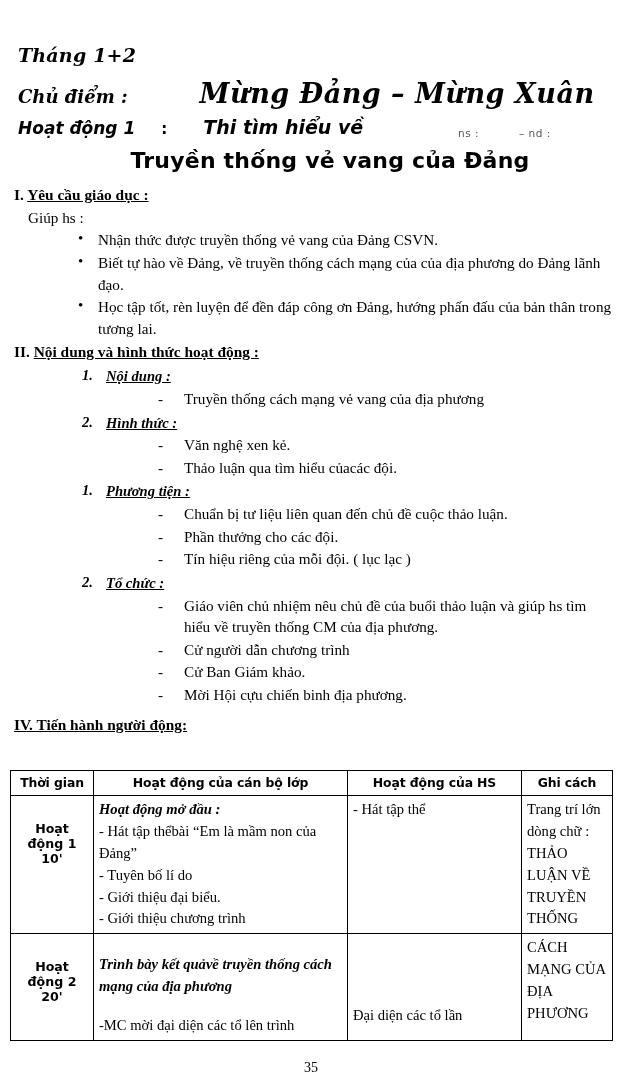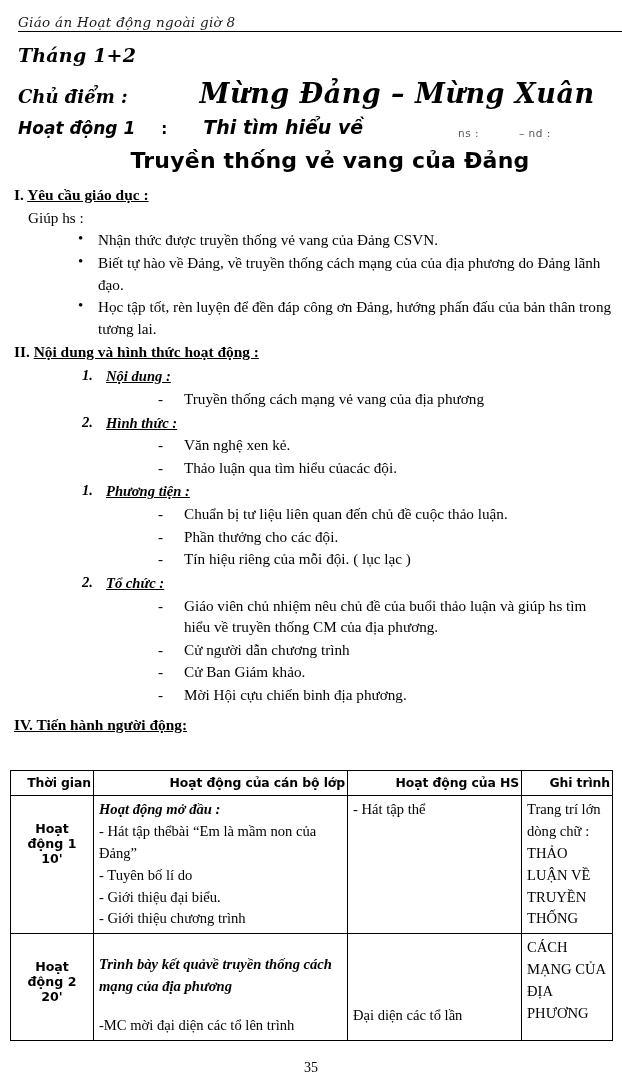--- a/index.html
+++ b/index.html
@@ -240,21 +240,21 @@
     border-collapse: collapse;
     width: 602px;
     table-layout: fixed;
   }
   table.plan th, table.plan td {
     border: 1.4px solid #000;
     vertical-align: top;
     padding: 3px 5px;
   }
   table.plan thead th {
-    text-align: right;
+    text-align: center;
     font-family: "DejaVu Sans", "Liberation Sans", sans-serif;
     font-weight: bold;
     font-size: 12.4px;
     padding: 4px 2px 5px 2px;
     vertical-align: middle;
     letter-spacing: -.1px;
   }
   .col1 { width: 83px; }
   .col2 { width: 254px; }
   .col3 { width: 174px; }
@@ -293,24 +293,20 @@
     width: 622px;
     text-align: center;
     font-size: 14px;
   }
 </style>
 </head>
 <body>
 
 <div class="page">
 
-  <div class="running-header">
-    <div class="rh-text">Giáo án Hoạt động ngoài giờ 8</div>
-    <div class="rh-rule"></div>
-  </div>
 
   <div class="thang">Tháng 1+2</div>
 
   <div class="row-chudiem">
     <span class="chudiem-label">Chủ điểm :</span>
     <span class="chudiem-value">Mừng Đảng – Mừng Xuân</span>
   </div>
 
   <div class="row-hoatdong">
     <span class="hd-label">Hoạt động 1</span>
@@ -389,21 +385,21 @@
         <col class="col1">
           <col class="col2">
           <col class="col3">
           <col class="col4">
       </colgroup>
       <thead>
         <tr>
           <th>Thời gian</th>
           <th>Hoạt động của cán bộ lớp</th>
           <th>Hoạt động của HS</th>
-          <th>Ghi trình</th>
+          <th>Ghi cách</th>
         </tr>
       </thead>
       <tbody>
         <tr>
           <td class="c-time">
             <div class="spacer-top"></div>
             <span class="tline">Hoạt động 1</span>
             <span class="tline">10'</span>
           </td>
           <td class="c-main">

